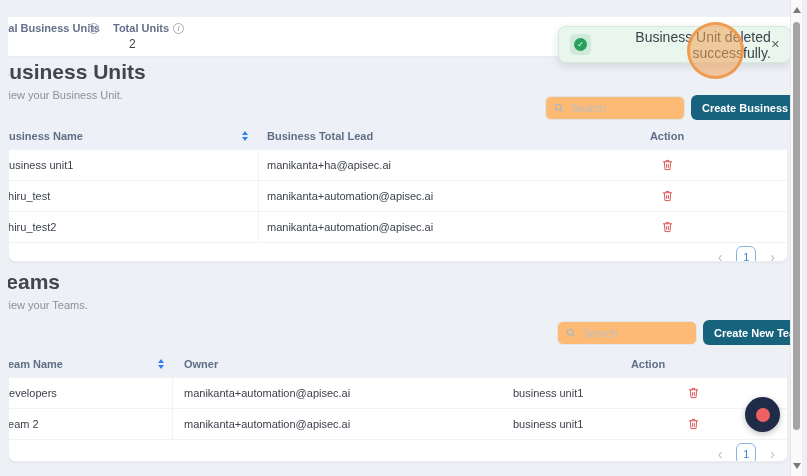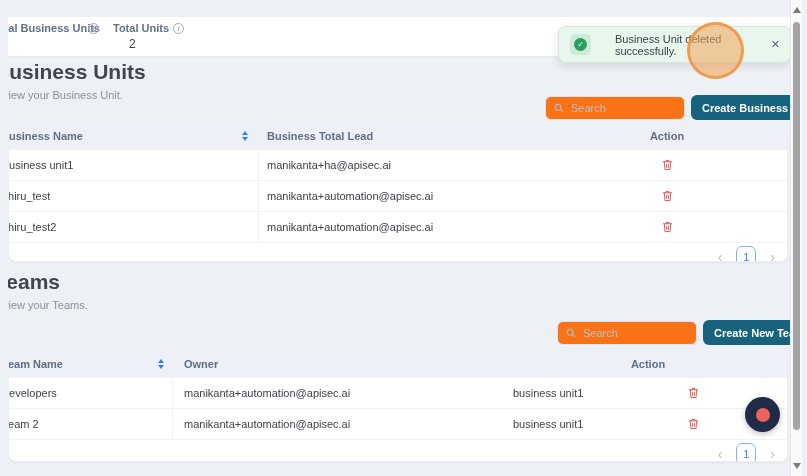--- a/index.html
+++ b/index.html
@@ -35,21 +35,21 @@
   .sec-bu-h .h1 span{margin-left:-14px;display:inline-block;}
   .sec-bu-h .sub span{margin-left:-5px;display:inline-block;}
   .sec-teams-h{position:absolute;left:0;top:270px;}
   .sec-teams-h .h1 span{margin-left:-13px;display:inline-block;}
   .sec-teams-h .sub span{margin-left:-5px;display:inline-block;}
 
   
   .controls{position:absolute;display:flex;align-items:center;gap:6px;}
   .controls-bu{left:537px;top:95px;}
   .controls-teams{left:549px;top:320px;}
-  .searchbox{display:flex;align-items:center;gap:5px;width:122px;height:22px;background:#f97316;border:1px solid #e2e6ea;border-radius:6px;padding:0 8px;}
+  .searchbox{display:flex;align-items:center;gap:5px;width:122px;height:22px;background:#fdba74;border:1px solid #e2e6ea;border-radius:6px;padding:0 8px;}
   .searchbox input{border:none;outline:none;width:90px;font-size:11px;color:#3c414b;background:transparent;font-family:inherit;}
   .searchbox input::placeholder{color:#b9bfc7;}
   .btn-teal{height:25px;background:#17637d;color:#fff;border:none;border-radius:6px;font-size:11px;font-weight:bold;padding:0 11px;font-family:inherit;white-space:nowrap;cursor:pointer;}
 
   
   .card{position:absolute;left:0;width:780px;background:#fff;border:1px solid #edeff3;border-radius:8px;overflow:hidden;box-shadow:0 1px 2px rgba(16,24,40,.05);box-sizing:border-box;}
   .card-bu{top:122px;height:140px;}
   .card-teams{top:350px;height:112px;}
   .thead{display:flex;align-items:center;height:26px;background:#edf1f7;font-size:11px;font-weight:bold;color:#5f6e85;}
   .trow{display:flex;align-items:center;height:30px;border-top:1px solid #f1f2f5;font-size:11px;color:#3c414b;background:#fff;}
@@ -72,21 +72,21 @@
   .trash-btn{background:none;border:none;padding:0;cursor:pointer;line-height:0;}
 
   .tfoot{display:flex;align-items:center;justify-content:flex-end;height:28px;border-top:1px solid #f1f2f5;padding-right:12px;gap:14px;background:#fff;}
   .pg-chevron{font-size:14px;color:#b7bdc6;line-height:1;cursor:pointer;}
   .pg-current{min-width:20px;height:22px;display:flex;align-items:center;justify-content:center;border:1px solid #82b5e6;border-radius:6px;color:#3d87d6;font-size:11px;cursor:pointer;background:#fff;box-sizing:border-box;}
 
   
   .toast{position:absolute;left:550px;top:26px;width:233px;height:37px;background:#e9f6ee;border:1px solid #d6e9dd;border-radius:8px;display:flex;align-items:center;padding:0 10px 0 11px;box-sizing:border-box;box-shadow:0 3px 10px rgba(16,24,40,.12);z-index:40;}
   .toast-icon-wrap{width:21px;height:21px;border-radius:5px;background:#cfeadb;display:flex;align-items:center;justify-content:center;}
   .toast-check{width:13px;height:13px;border-radius:50%;background:#27a05e;color:#fff;font-size:8px;display:flex;align-items:center;justify-content:center;line-height:1;}
-  .toast-msg{font-size:11px;color:#3c424b;margin-left:24px;flex:1;}
+  .toast-msg{font-size:14px;color:#3c424b;margin-left:24px;flex:1;text-align:right;}
   .toast-close{background:none;border:none;font-size:11px;color:#5d636c;cursor:pointer;padding:0;line-height:1;font-family:inherit;}
 
   
   .click-highlight{position:absolute;left:679px;top:22px;width:57px;height:57px;border-radius:50%;background:rgba(243,164,89,.55);border:3px solid rgba(238,148,66,.85);box-sizing:border-box;z-index:45;pointer-events:none;}
 
   
   .fab-record{position:absolute;left:737px;top:397px;width:35px;height:35px;border-radius:50%;background:#1f2b47;border:none;display:flex;align-items:center;justify-content:center;cursor:pointer;z-index:30;box-shadow:0 2px 6px rgba(0,0,0,.25);}
   .fab-record-dot{width:14px;height:14px;border-radius:50%;background:#ee6160;}
 
   

